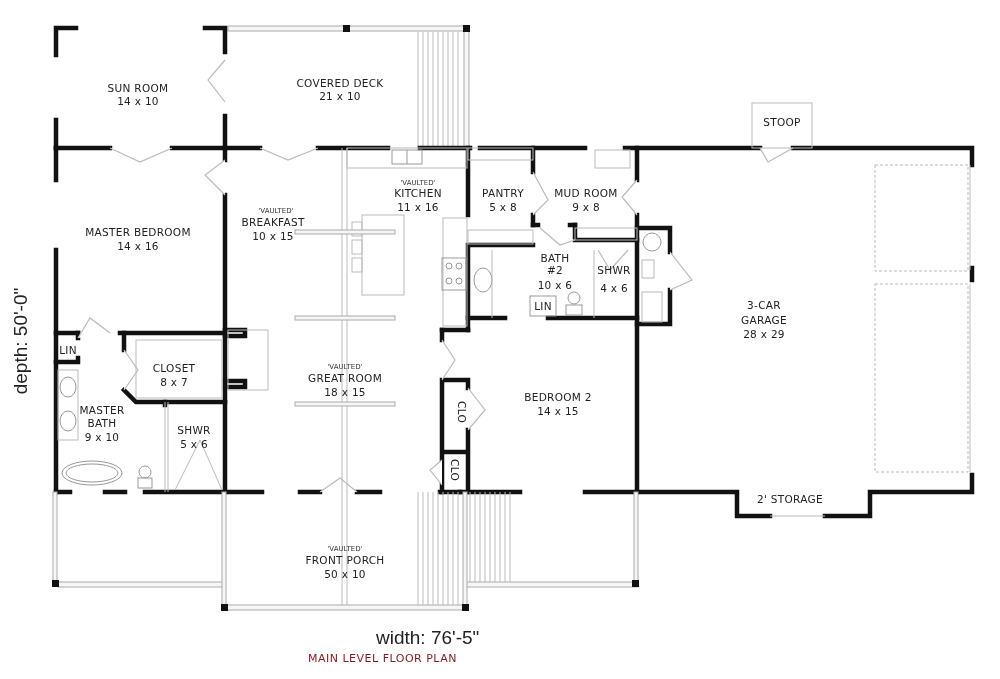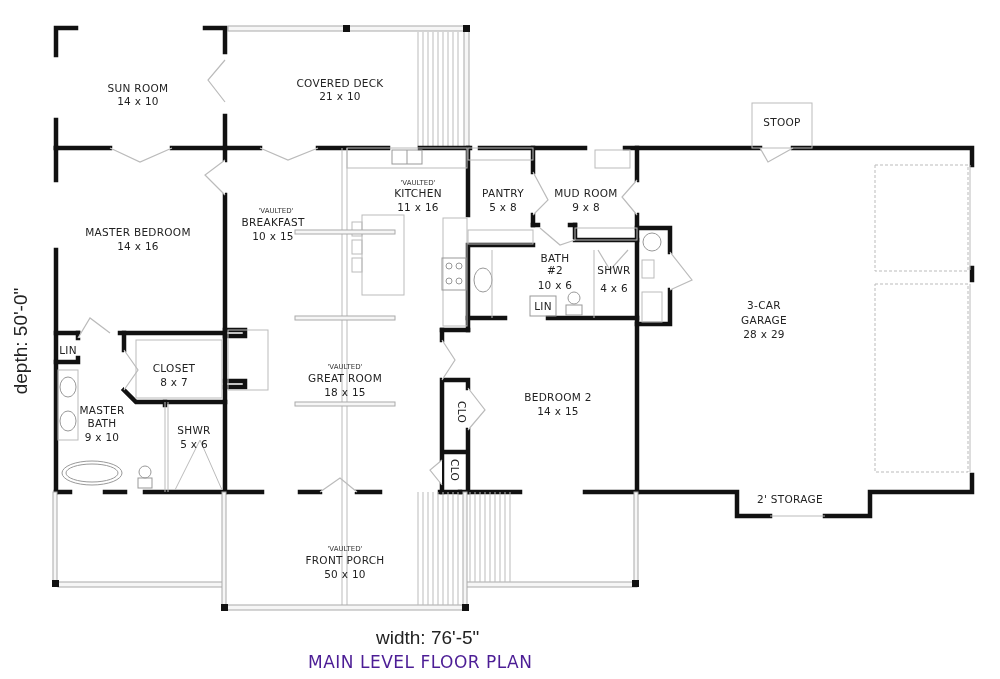--- a/index.html
+++ b/index.html
@@ -7,21 +7,21 @@
   svg { position: absolute; left: 0; top: 0; }
   .wall { stroke: #111; stroke-width: 4.5; fill: none; stroke-linecap: square; }
   .thin { stroke: #bbb; stroke-width: 1; fill: none; }
   .thin2 { stroke: #999; stroke-width: 1; fill: none; }
   .rail { stroke: #aaa; stroke-width: 1; fill: #f6f6f6; }
   .post { fill: #111; }
   .door { stroke: #bbb; stroke-width: 1.2; fill: #fff; }
   .lbl { font-family: "DejaVu Sans", sans-serif; font-size: 10.5px; fill: #222; text-anchor: middle; letter-spacing: 0.3px; }
   .lbl-sm { font-family: "DejaVu Sans", sans-serif; font-size: 7px; fill: #333; text-anchor: middle; }
   .dim { position: absolute; font-family: "Liberation Sans", sans-serif; font-size: 19px; color: #222; }
-  .title { position: absolute; font-family: "DejaVu Sans", sans-serif; font-size: 17px; color: #4c1d95; letter-spacing: 0.5px; }
+  .title { position: absolute; font-family: "DejaVu Sans", sans-serif; font-size: 11px; color: #7f1d1d; letter-spacing: 0.5px; }
 </style>
 </head>
 <body>
 
 <svg width="1000" height="679" viewBox="0 0 1000 679">
 
   <g>
     <rect class="rail" x="228" y="26" width="240" height="5"></rect>
     <rect class="rail" x="464" y="26" width="5" height="122"></rect>
     <rect class="post" x="343" y="25" width="7" height="7"></rect>

